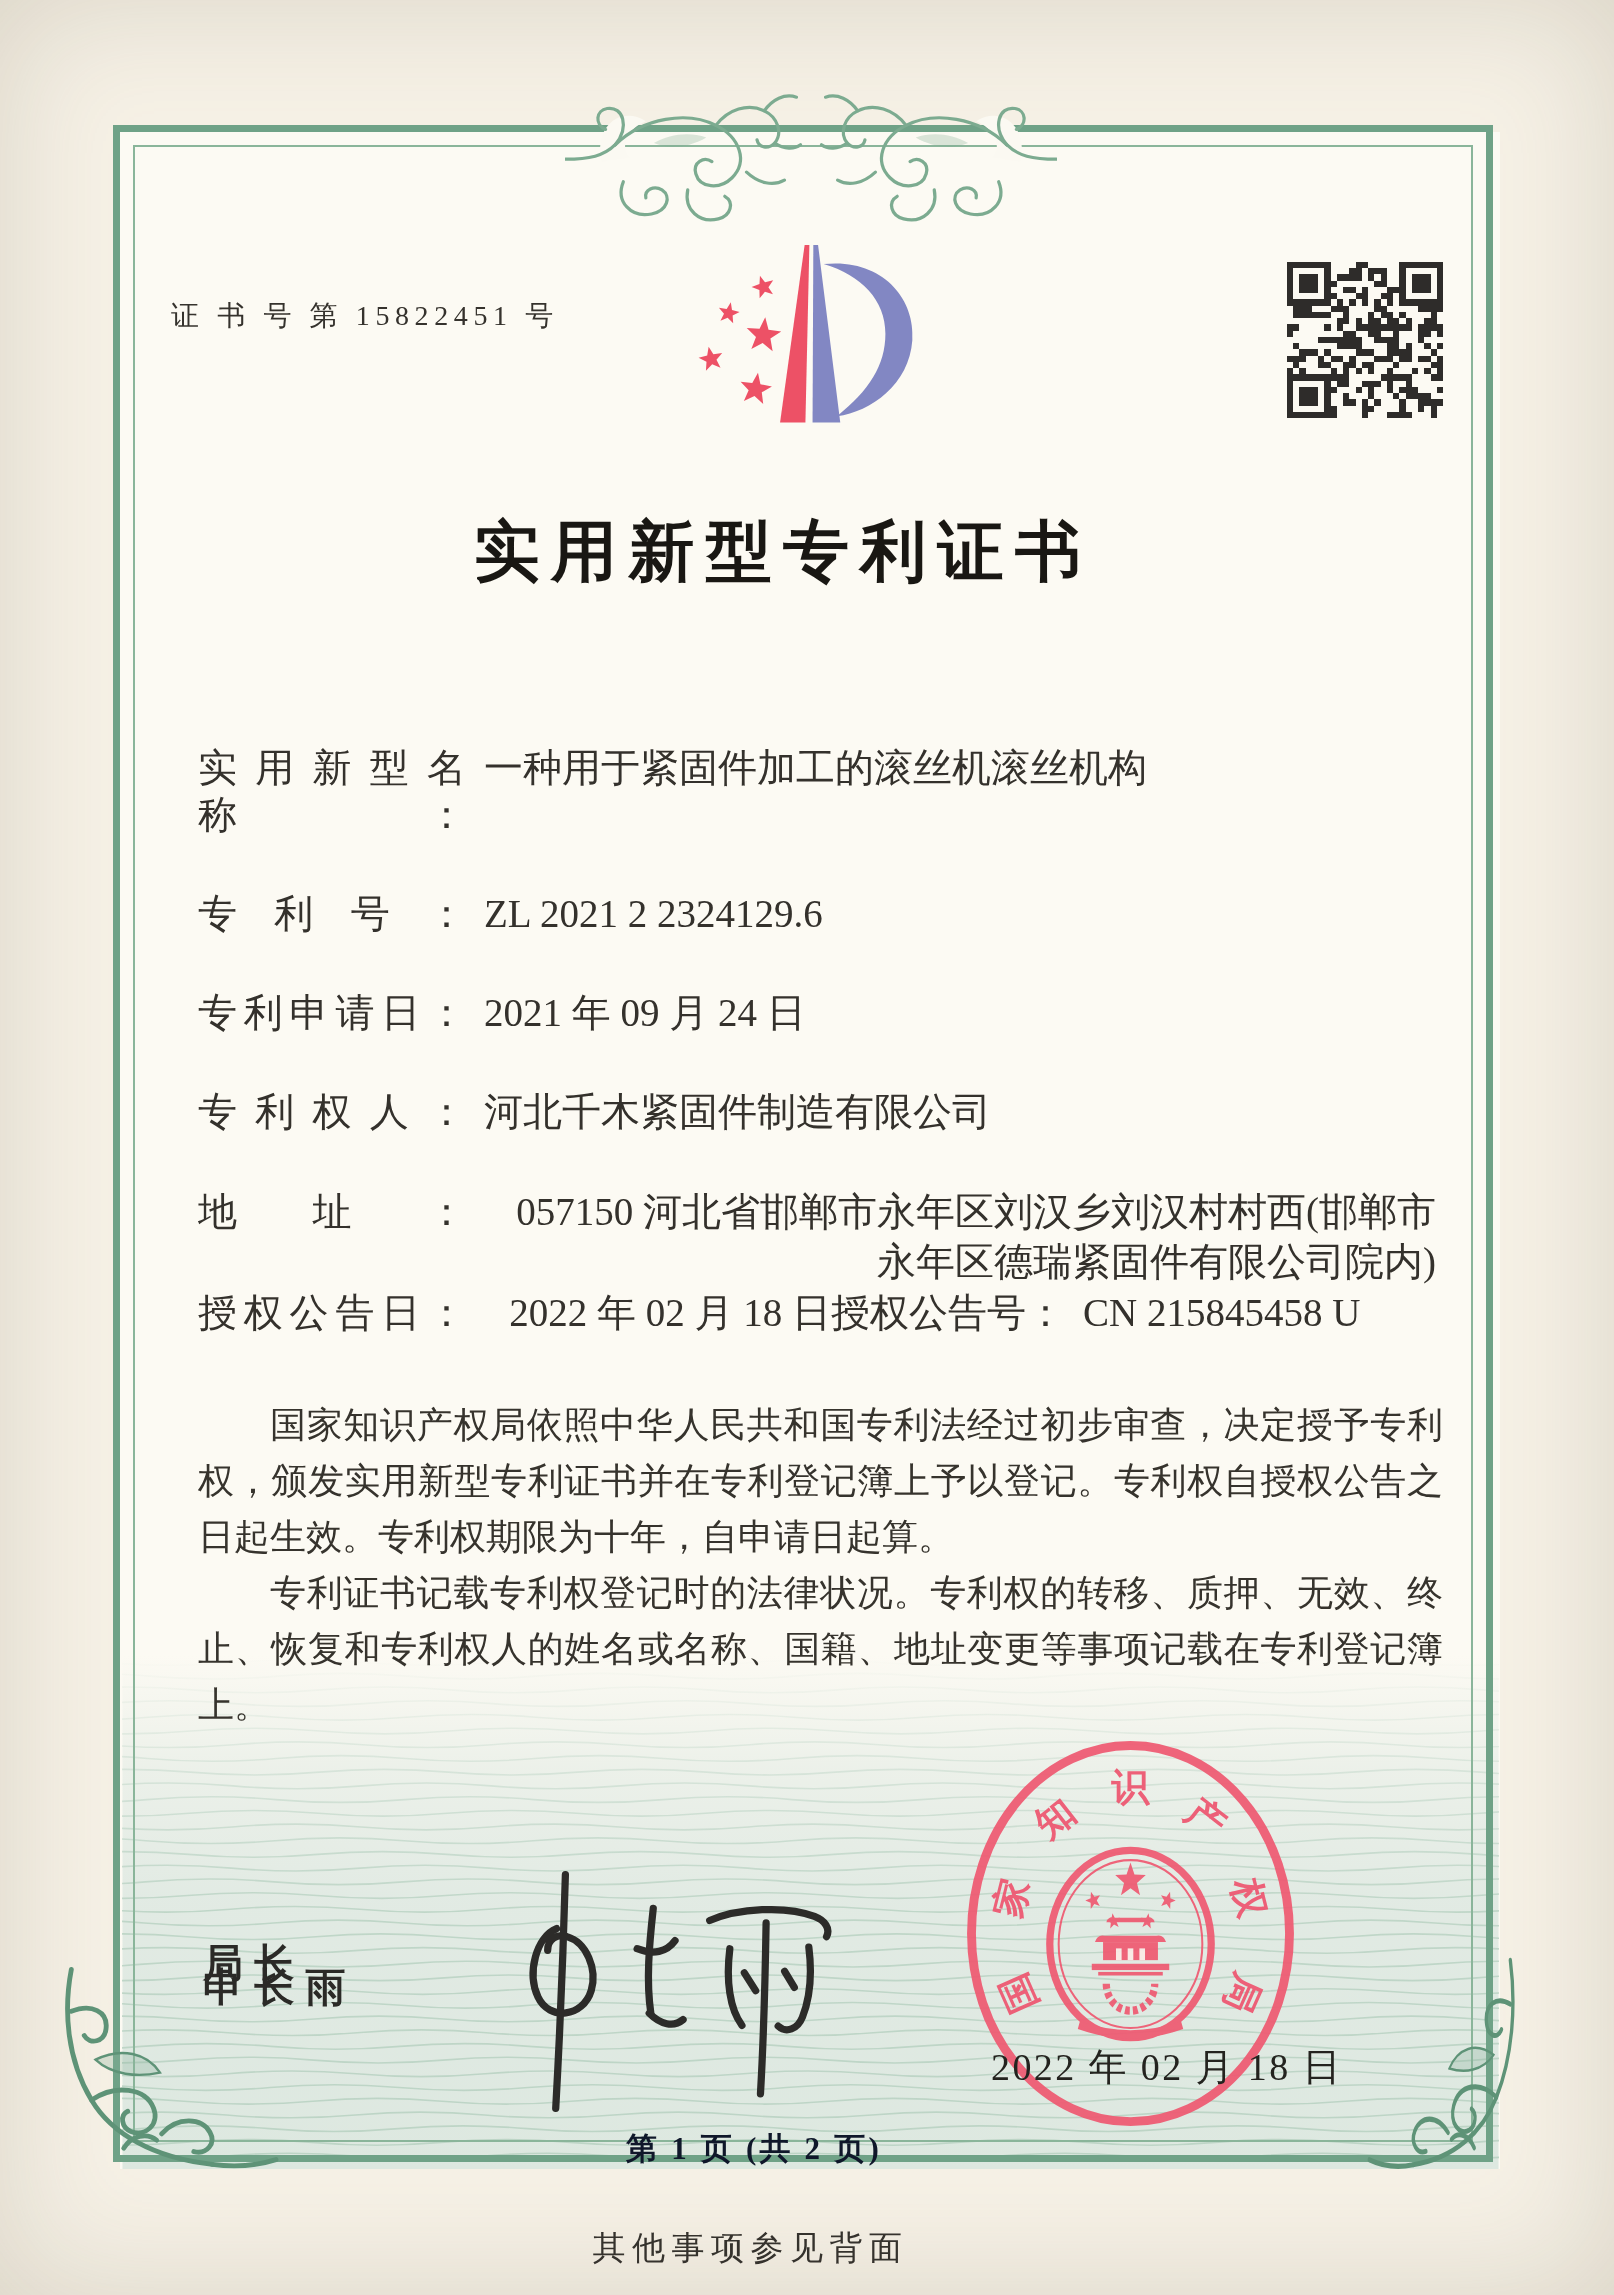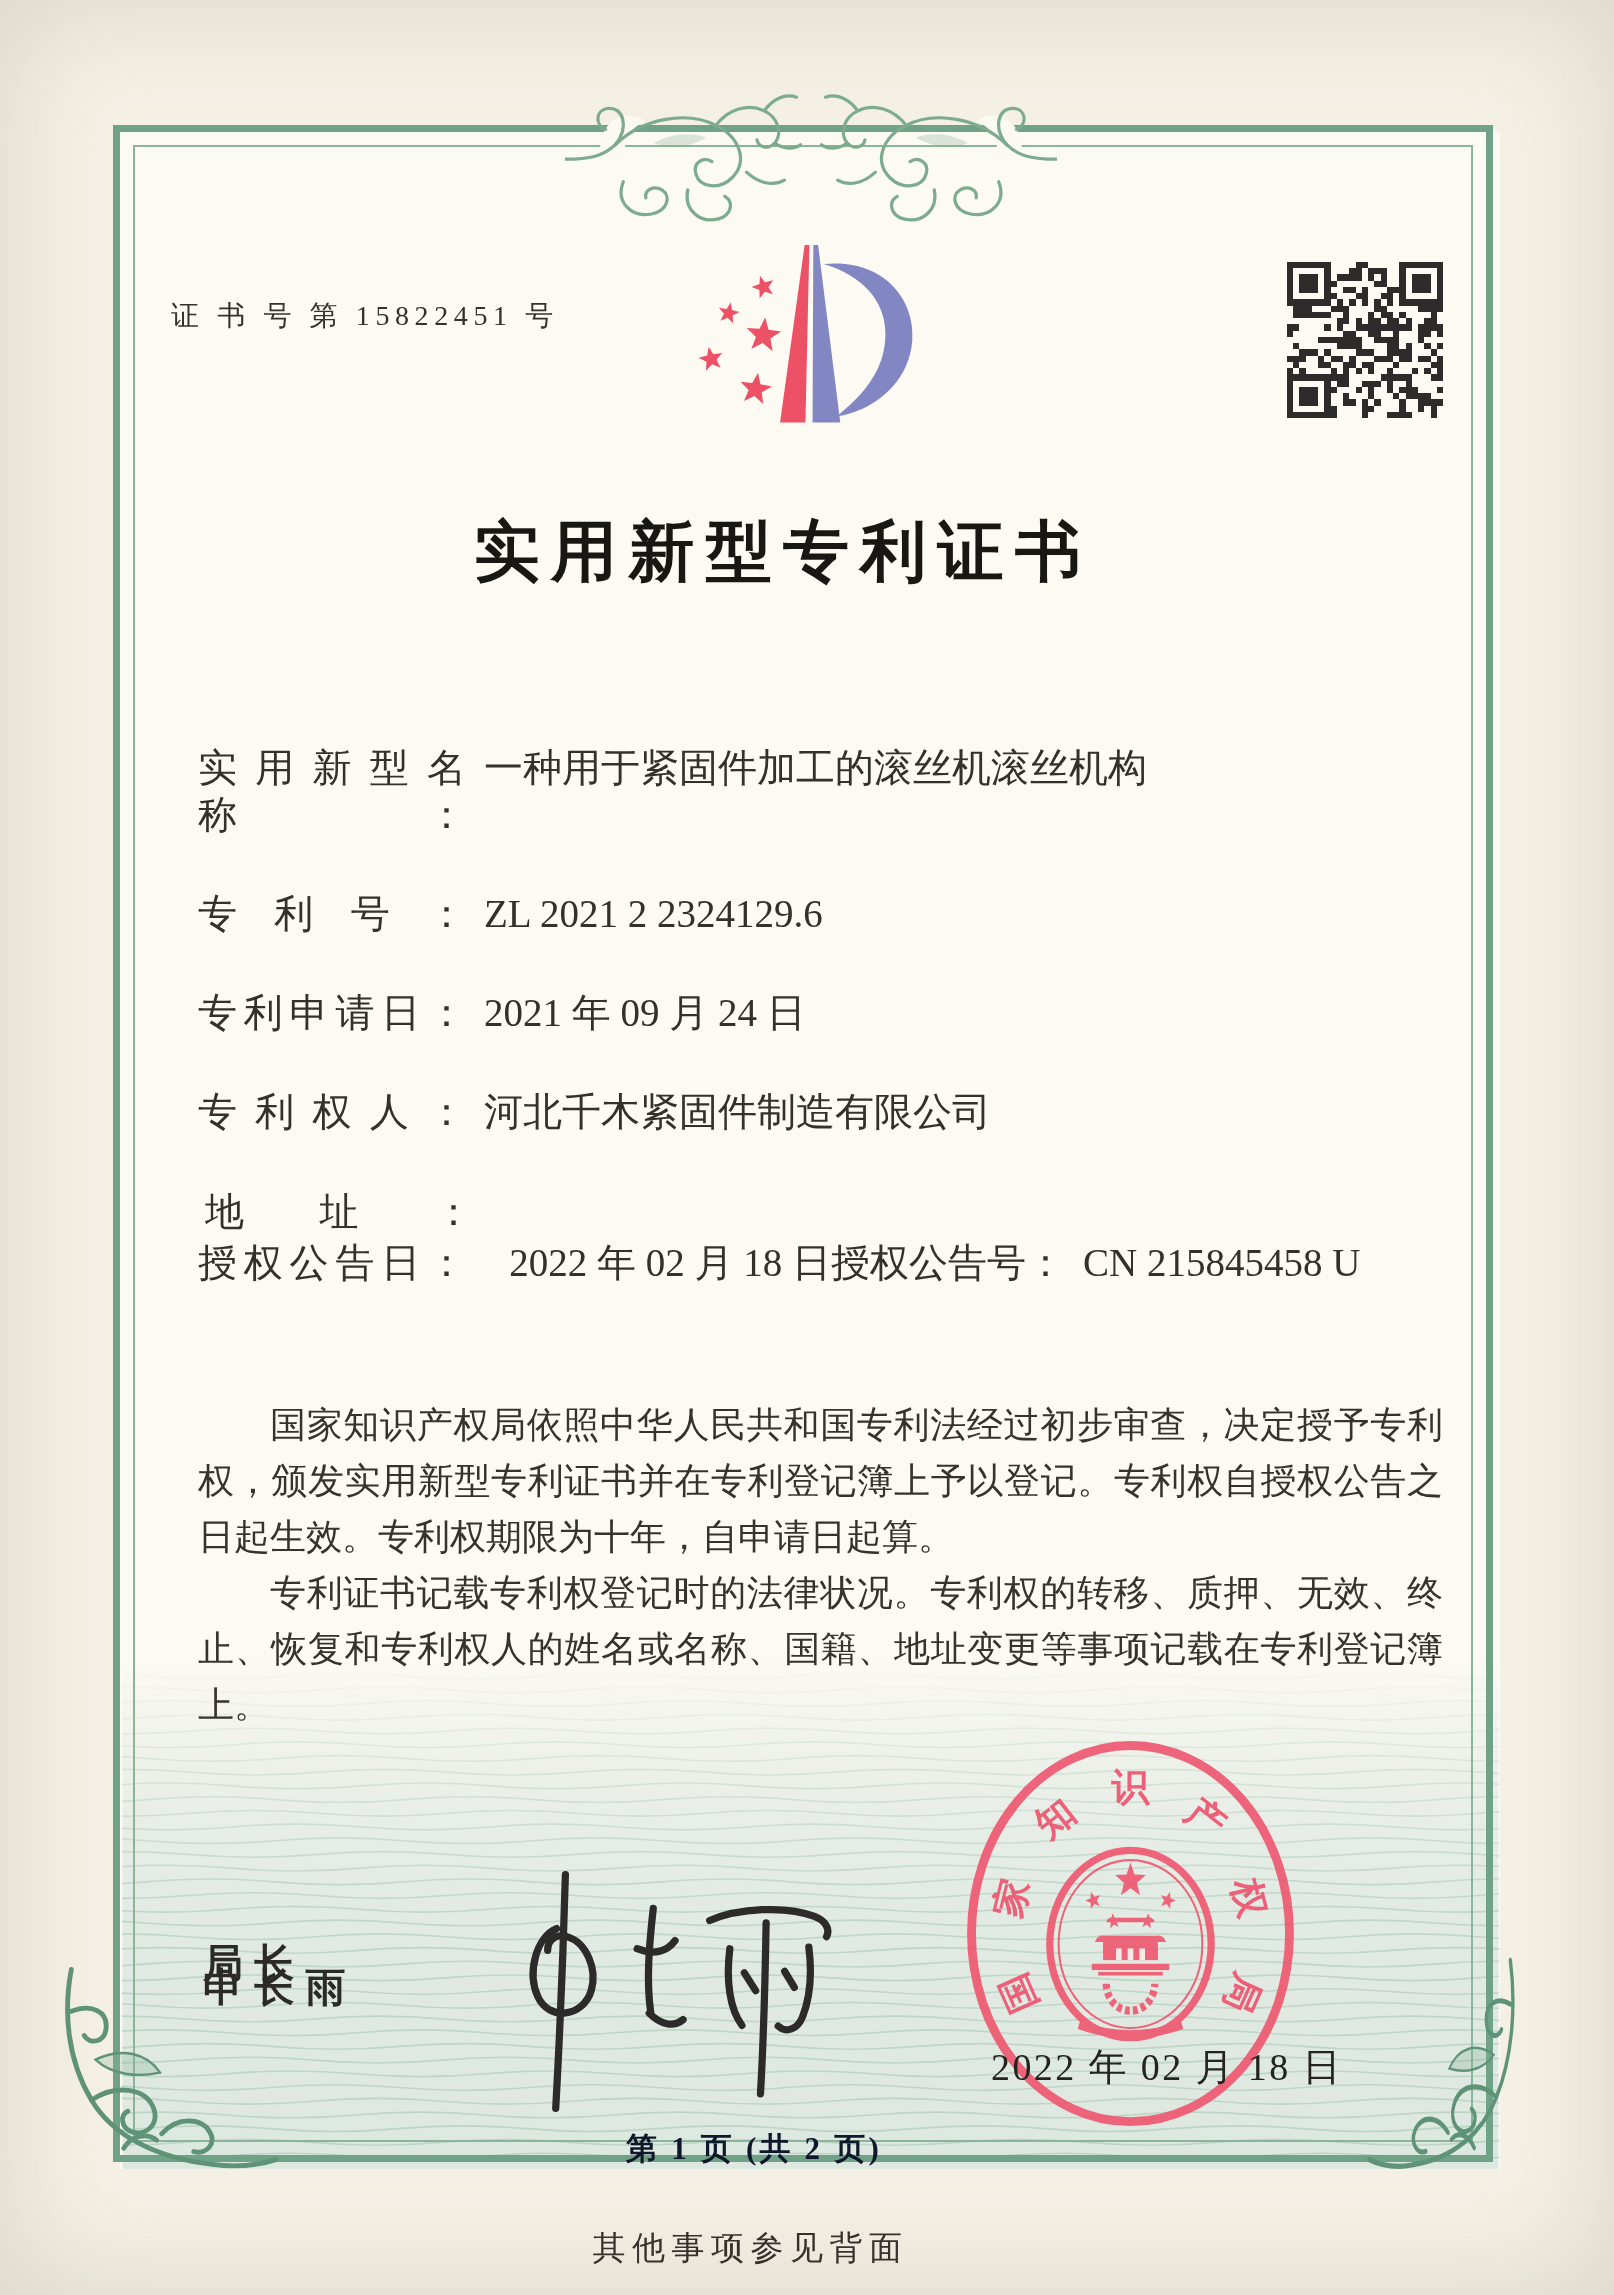--- a/index.html
+++ b/index.html
@@ -13,21 +13,21 @@
   .interior{position:absolute;left:120px;top:132px;width:1380px;height:2037px;background:#fcfaf3;z-index:1;}
   .band-svg{position:absolute;left:122px;top:1656px;z-index:2;}
   .orn{position:absolute;z-index:4;}
   .frame-outer{position:absolute;left:113px;top:125px;width:1380px;height:2037px;border:7.3px solid #6fa287;box-sizing:border-box;z-index:3;}
   .frame-inner{position:absolute;left:133px;top:145px;width:1340px;height:1997px;border:2px solid #8ab59a;box-sizing:border-box;z-index:3;}
   .content{position:absolute;z-index:5;}
   .cert-no{left:171px;top:297px;font-size:28px;letter-spacing:5.6px;color:#35322d;}
   .title{left:0;top:507px;width:1566px;text-align:center;font-size:66px;font-weight:bold;letter-spacing:11.3px;color:#191713;}
   .fields{left:198px;top:744px;width:1247px;font-size:39px;color:#34312c;}
   .frow{display:flex;align-items:baseline;line-height:47px;margin-bottom:52px;}
-  .frow.addr{line-height:50px;margin-bottom:1.6px;margin-left:7px;}
+  .frow.addr{line-height:50px;margin-bottom:1.6px;}
   .flabel{display:inline-block;width:268px;text-align:justify;text-align-last:justify;flex:none;}
   .fgap{width:18px;flex:none;}
   .fvalue{flex:none;text-align:right;}
   .fvalue.wide{flex:1;max-width:952px;}
   .fvalue.w1{width:347px;}
   .paras{left:198px;top:1400px;width:1245px;font-size:36px;line-height:56px;text-align:justify;color:#36332d;font-family:Liberation Mono, monospace;}
   .paras p{margin:0;text-indent:2em;}
   .barcode{position:absolute;left:202px;top:1772px;width:408px;height:50px;}
   .dir-title{left:203px;top:1936px;font-size:40px;letter-spacing:11.3px;font-family:"Liberation Sans","DejaVu Sans",sans-serif;font-weight:600;color:#2b2a27;}
   .dir-name{left:203px;top:1960px;font-size:40px;letter-spacing:11.3px;font-family:"Liberation Sans","DejaVu Sans",sans-serif;font-weight:600;color:#2b2a27;}
@@ -489,20 +489,21 @@
       <span class="fvalue">2021 年 09 月 24 日</span>
     </div>
     <div class="frow">
       <span class="flabel">专利权人：</span>
         <span class="fgap"></span>
       <span class="fvalue">河北千木紧固件制造有限公司</span>
     </div>
     <div class="frow addr">
       <span class="flabel">地址：</span>
         <span class="fgap"></span>
+      <span class="fvalue wide">057150 河北省邯郸市永年区刘汉乡刘汉村村西(邯郸市永年区德瑞紧固件有限公司院内)</span>
     </div>
     <div class="frow" style="margin-top:1.6px">
       <span class="flabel">授权公告日：</span>
         <span class="fgap"></span>
       <span class="fvalue w1">2022 年 02 月 18 日</span>
       <span class="flabel" style="width:auto">授权公告号：</span>
         <span class="fgap"></span>
       <span class="fvalue">CN 215845458 U</span>
     </div>
   </div>

